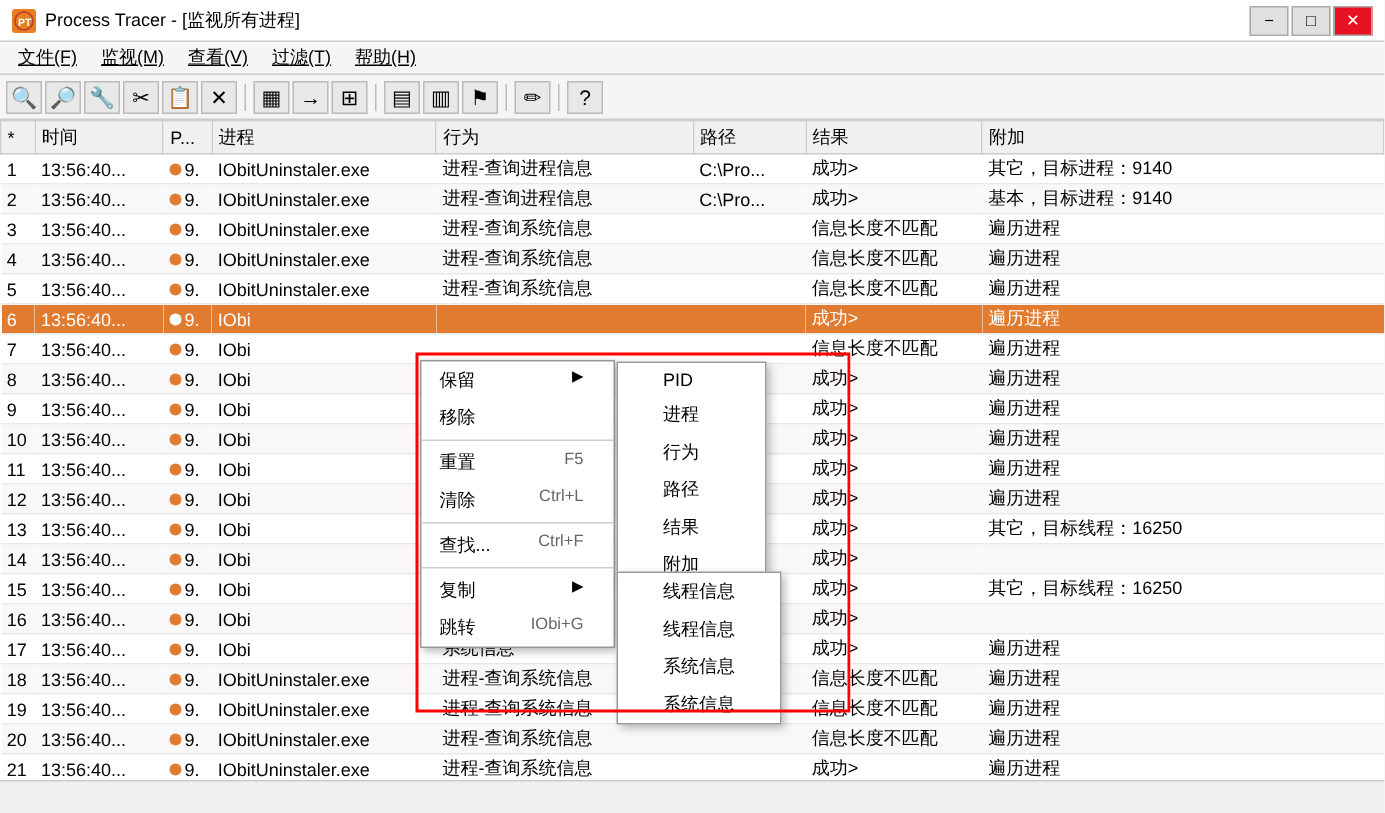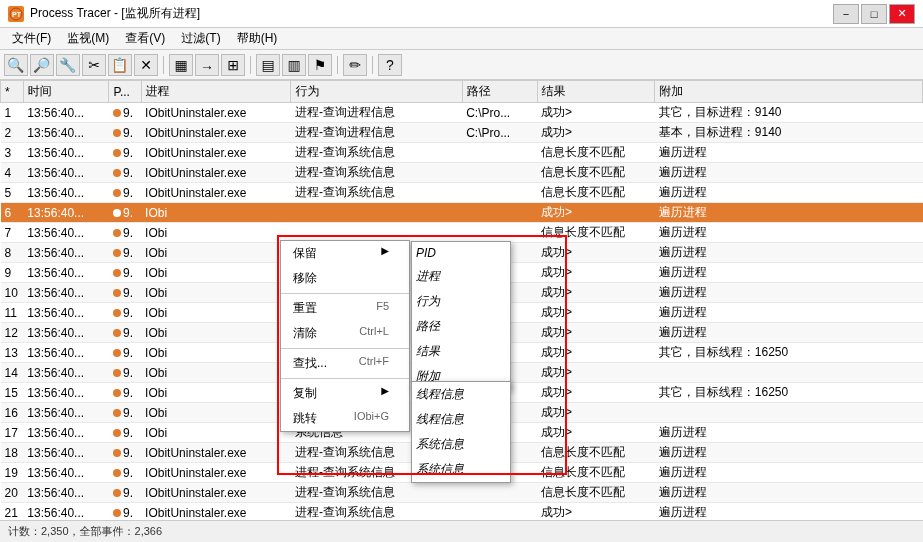--- a/index.html
+++ b/index.html
@@ -53,20 +53,21 @@
       border-bottom: 1px solid #ccc;
       display: flex;
       align-items: center;
       padding: 2px 4px;
       height: 22px;
     }
     .menu-item {
       padding: 2px 8px;
       cursor: pointer;
       font-size: 12px;
+      text-decoration: underline;
     }
     
     .toolbar {
       background: #f5f5f5;
       border-bottom: 1px solid #ccc;
       display: flex;
       align-items: center;
       padding: 2px 4px;
       height: 30px;
       gap: 2px;
@@ -175,24 +176,23 @@
       position: absolute;
       left: 130px;
       top: 0px;
       background: white;
       border: 1px solid #999;
       box-shadow: 2px 2px 6px rgba(0,0,0,0.3);
       min-width: 100px;
       z-index: 101;
     }
     .sub-item {
-      padding: 4px 4px;
+      padding: 4px 30px;
       cursor: pointer;
       white-space: nowrap;
-      font-style: italic;
     }
     .red-border-overlay {
       position: absolute;
       border: 2px solid red;
       pointer-events: none;
       z-index: 200;
     }
   </style>
 </head>
 <body>
@@ -515,14 +515,13 @@
     <div class="ctx-item">
       <span>跳转</span>
       <span class="ctx-shortcut">IObi+G</span>
     </div>
   </div>
 
   <div class="red-border-overlay" style="left: 277px; top: 155px; width: 290px; height: 240px;"></div>
 </div>
 
 <div class="status-bar">
-  <span>计数：2,350，全部事件：2,366</span>
 </div>
 
 </body></html>

